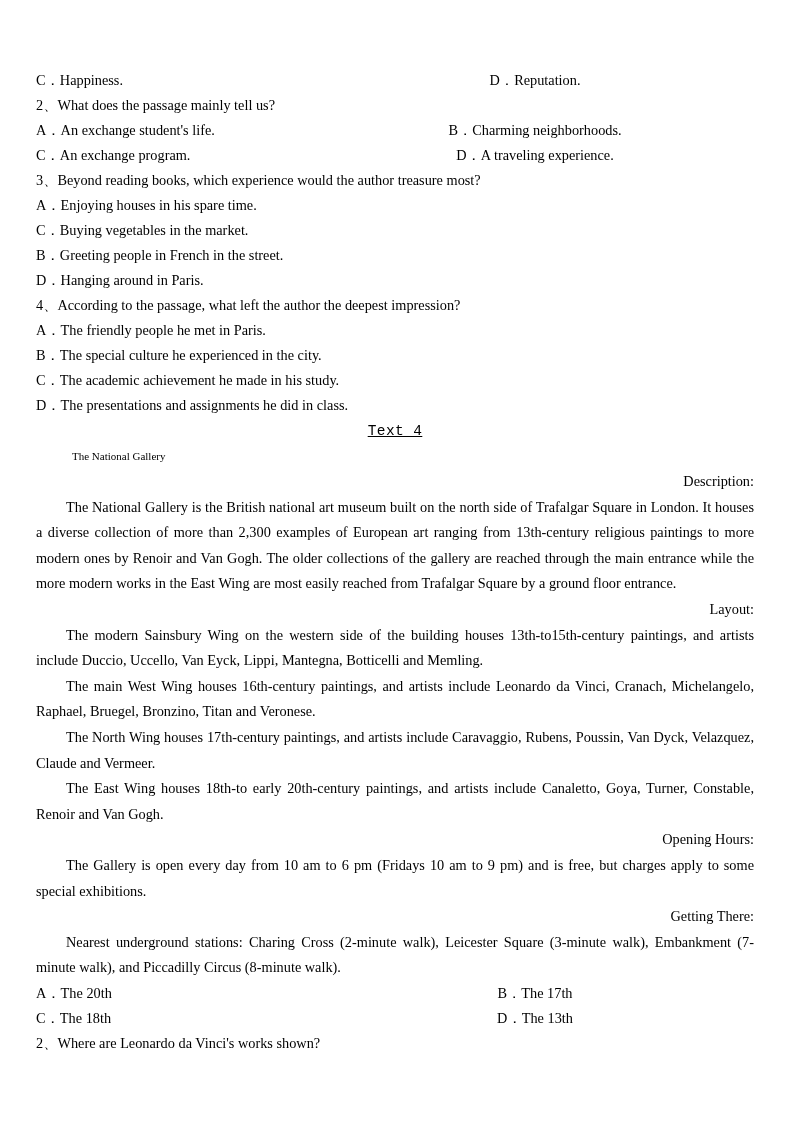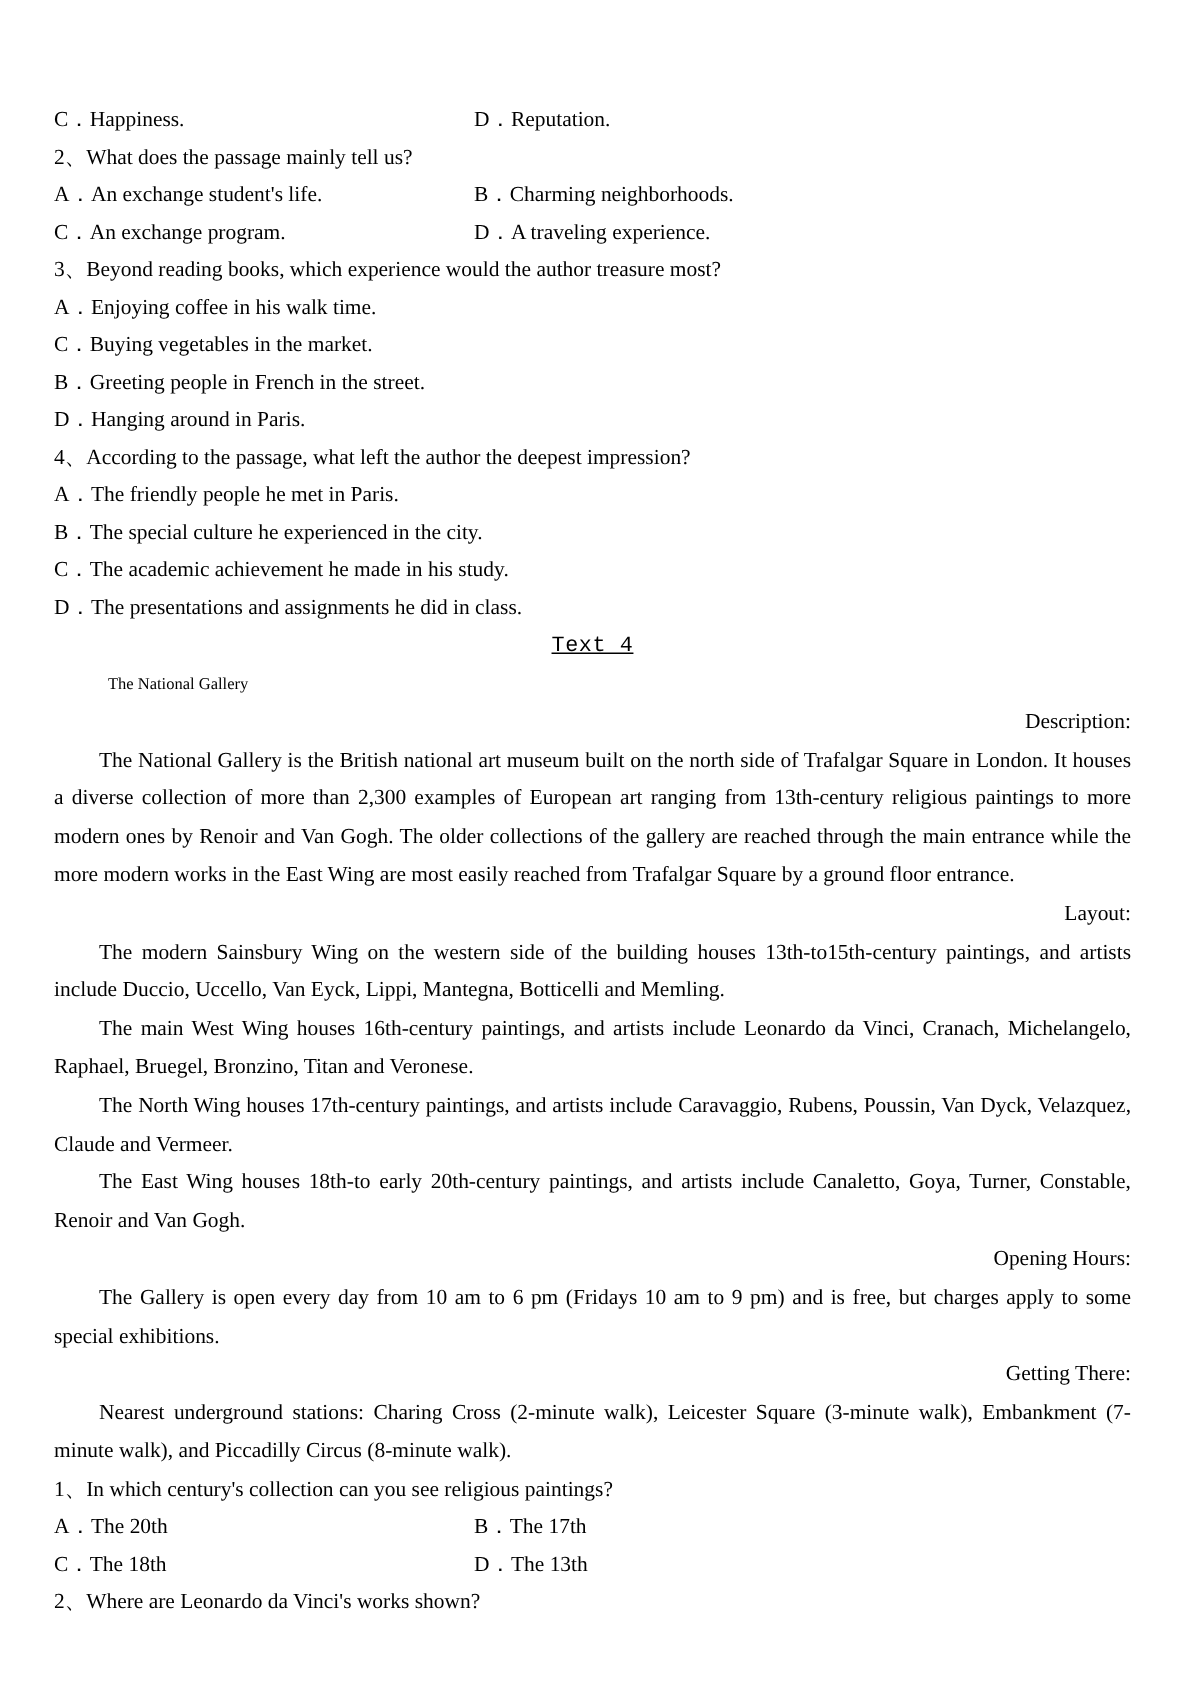--- a/index.html
+++ b/index.html
@@ -32,20 +32,21 @@
     display: flex;
     line-height: 25px;
     font-size: 14.3px;
   }
   .optrow .opt-a {
     width: 280px;
     flex: 0 0 280px;
   }
   .optrow .opt-b {
     flex: 1 1 auto;
+    text-align: center;
   }
   .center-title {
     text-align: center;
     font-family: "Liberation Mono", monospace;
     font-size: 14.5px;
     line-height: 26px;
     letter-spacing: 0.4px;
     text-decoration: underline;
   }
   .subtitle {
@@ -84,21 +85,21 @@
       <span class="opt-a">A．An exchange student's life.</span>
       <span class="opt-b">B．Charming neighborhoods.</span>
     </div>
 
     <div class="optrow">
       <span class="opt-a">C．An exchange program.</span>
       <span class="opt-b">D．A traveling experience.</span>
     </div>
 
     <div class="qline">3、Beyond reading books, which experience would the author treasure most?</div>
-    <div class="qline">A．Enjoying coffee in his walk time.</div>
+    <div class="qline">A．Enjoying houses in his spare time.</div>
     <div class="qline">C．Buying vegetables in the market.</div>
     <div class="qline">B．Greeting people in French in the street.</div>
     <div class="qline">D．Hanging around in Paris.</div>
 
     <div class="qline">4、According to the passage, what left the author the deepest impression?</div>
     <div class="qline">A．The friendly people he met in Paris.</div>
     <div class="qline">B．The special culture he experienced in the city.</div>
     <div class="qline">C．The academic achievement he made in his study.</div>
     <div class="qline">D．The presentations and assignments he did in class.</div>
   </div>
@@ -123,21 +124,20 @@
     <div class="label">Opening Hours:</div>
     <div class="para">The Gallery is open every day from 10 am to 6 pm (Fridays 10 am to 9 pm) and is free, but charges apply to some special exhibitions.</div>
   </div>
 
   <div class="block">
     <div class="label">Getting There:</div>
     <div class="para">Nearest underground stations: Charing Cross (2-minute walk), Leicester Square (3-minute walk), Embankment (7-minute walk), and Piccadilly Circus (8-minute walk).</div>
   </div>
 
   <div class="block">
-    <div class="qline">1、In which century's collection can you see religious paintings?</div>
 
     <div class="optrow">
       <span class="opt-a">A．The 20th</span>
       <span class="opt-b">B．The 17th</span>
     </div>
 
     <div class="optrow">
       <span class="opt-a">C．The 18th</span>
       <span class="opt-b">D．The 13th</span>
     </div>

